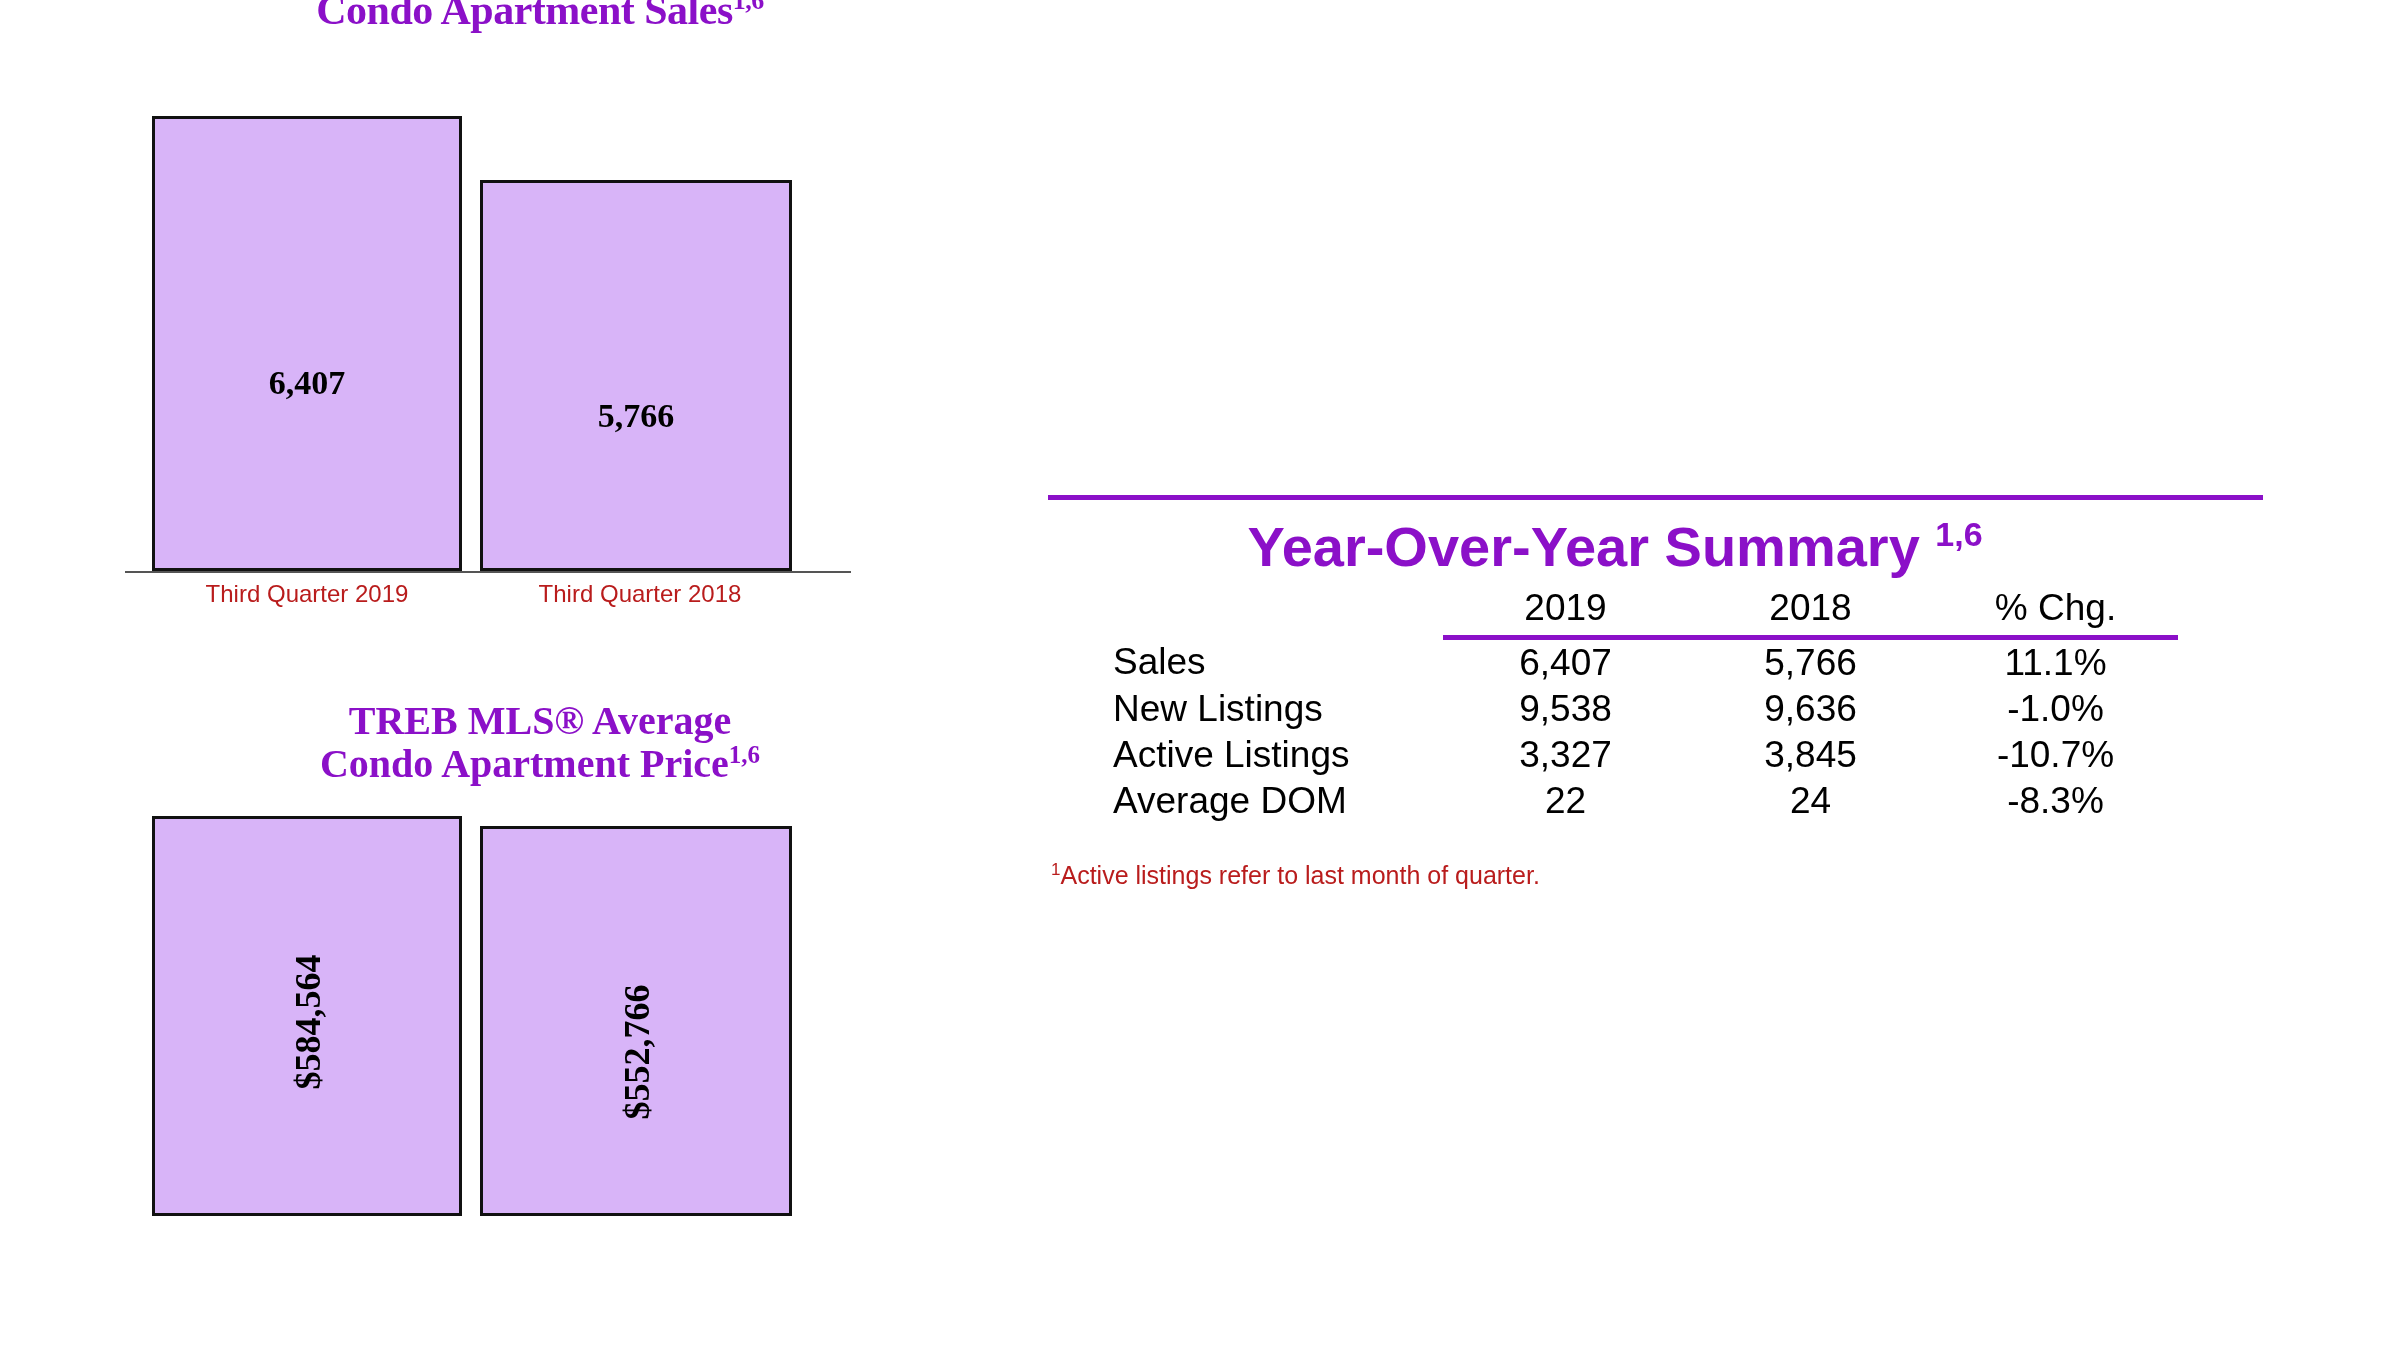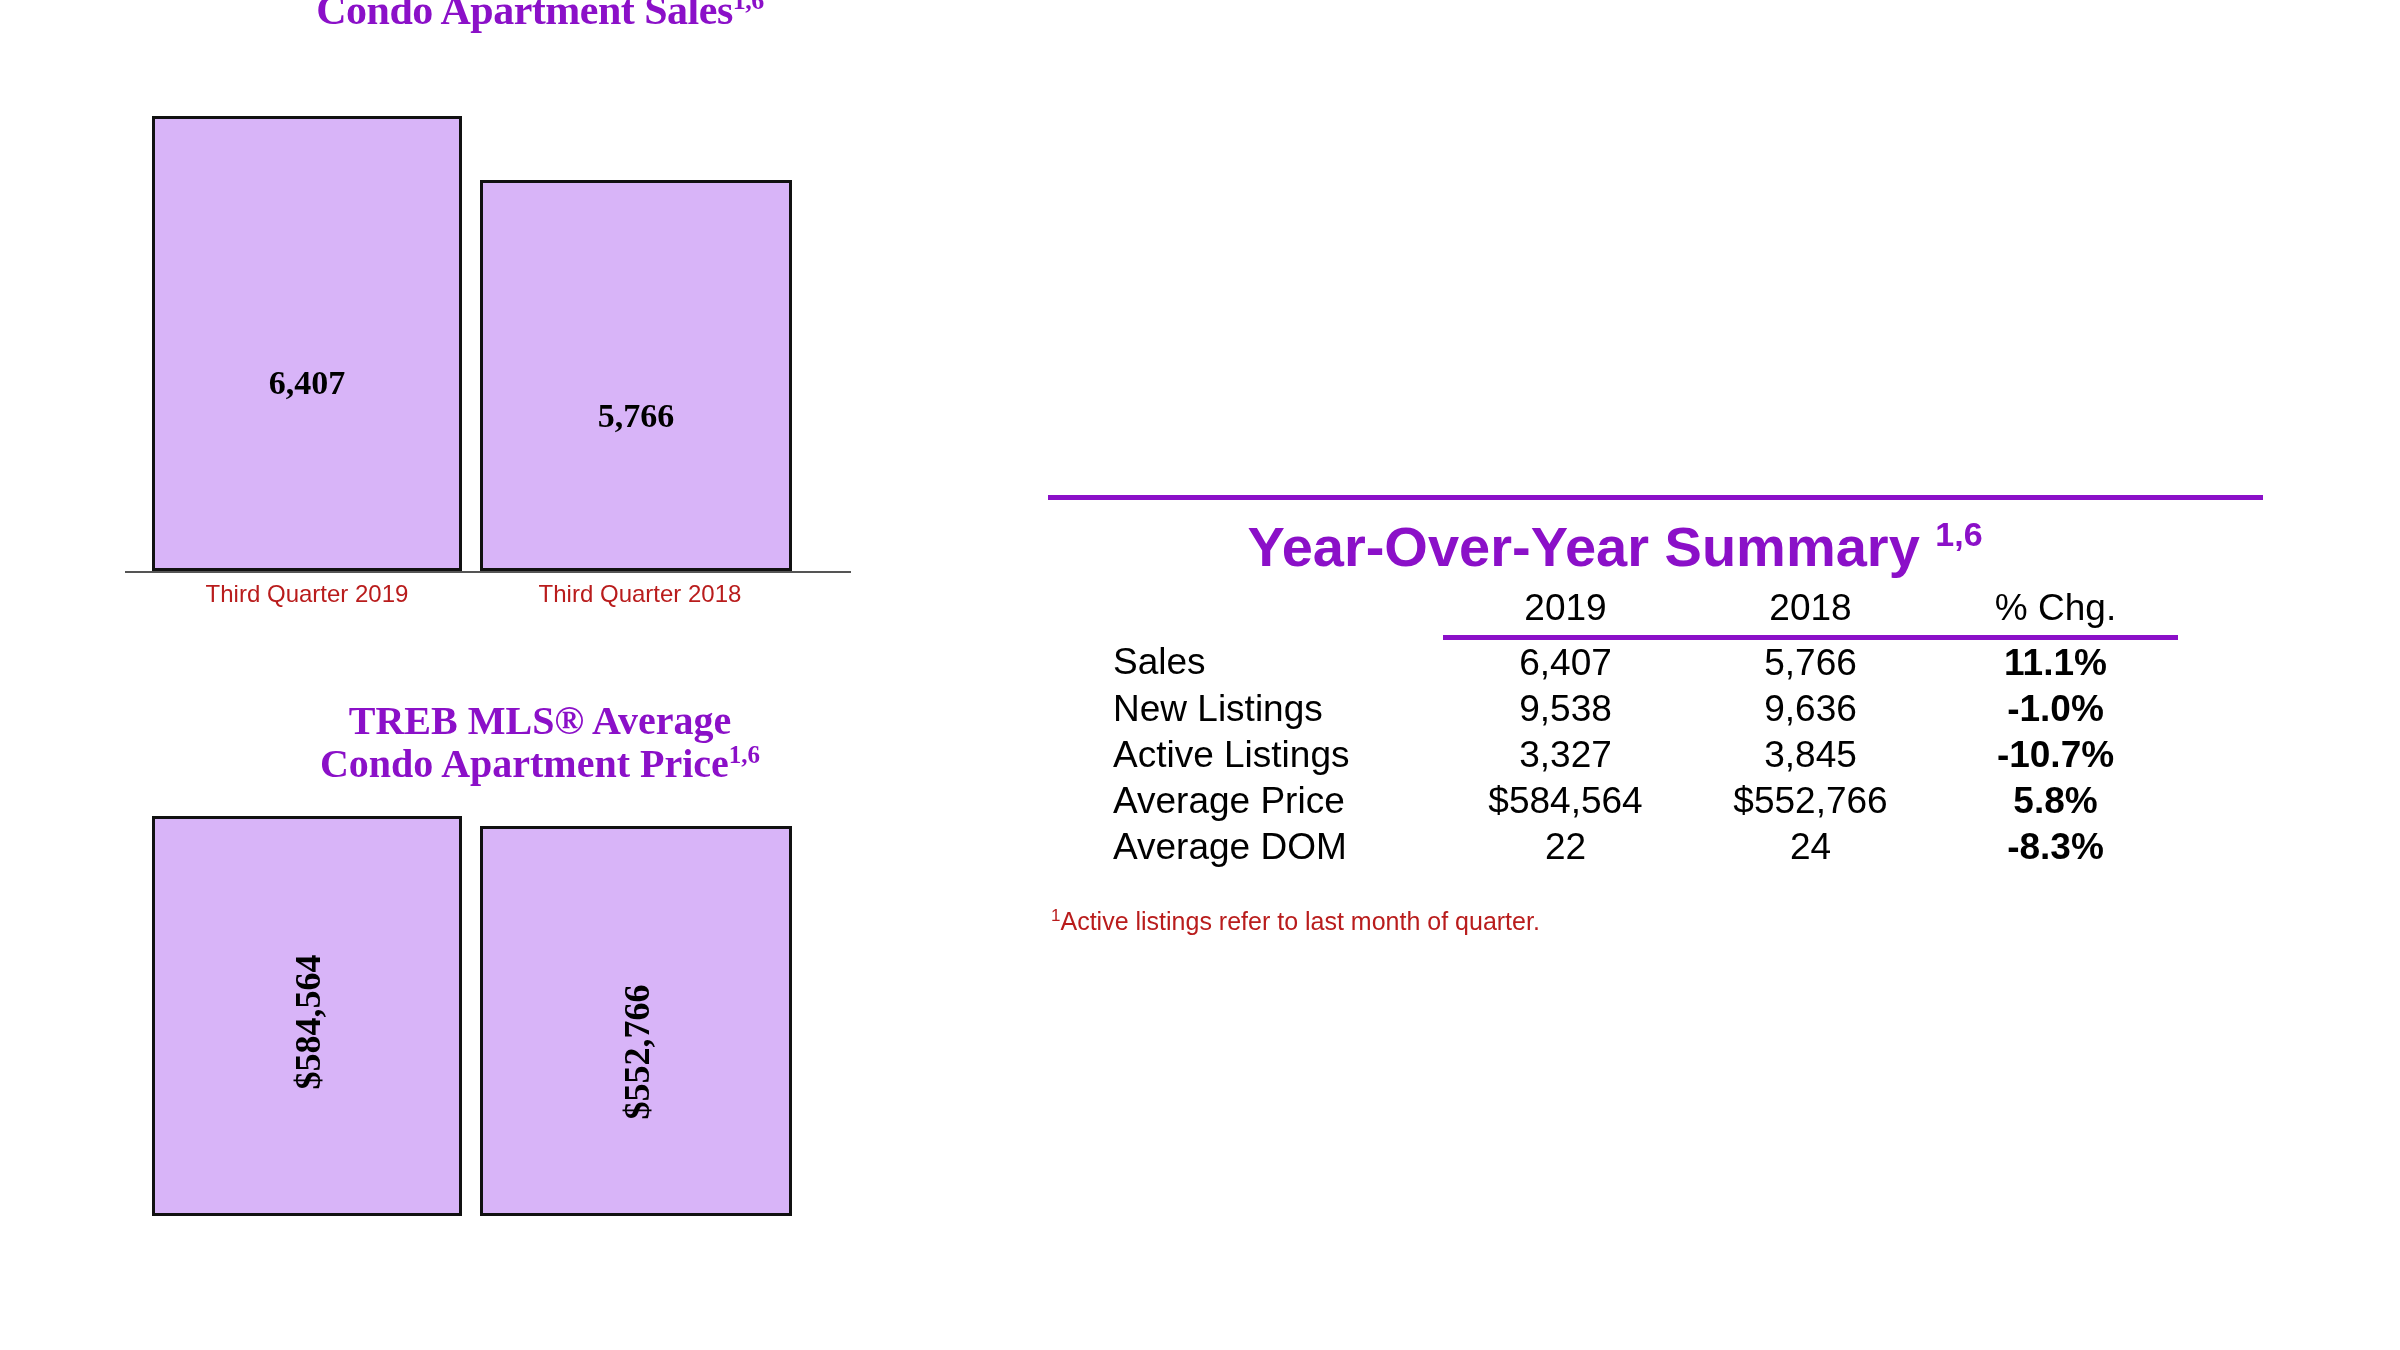--- a/index.html
+++ b/index.html
@@ -152,21 +152,21 @@
     width: 330px;
     padding-left: 8px;
   }
   table.yoy td.num {
     text-align: center;
     width: 245px;
   }
   table.yoy td.chg {
     text-align: center;
     width: 245px;
-    font-weight: bold;
+    font-weight: normal;
     margin-top: 6px;
   }
   table.yoy th.colhead { width: 245px; }
   .header-row th { border-bottom: 5px solid #8B10C8; }
   .header-row th.rowhead-blank { border-bottom: none; }
 
   #footnote {
     font-family: "Liberation Sans", sans-serif;
     font-size: 25px;
     color: #b91c1c;
@@ -246,26 +246,20 @@
         <td class="num">9,636</td>
         <td class="chg">-1.0%</td>
       </tr>
       <tr>
         <td class="rowlabel">Active Listings</td>
         <td class="num">3,327</td>
         <td class="num">3,845</td>
         <td class="chg">-10.7%</td>
       </tr>
       <tr>
-        <td class="rowlabel">Average Price</td>
-        <td class="num">$584,564</td>
-        <td class="num">$552,766</td>
-        <td class="chg">5.8%</td>
-      </tr>
-      <tr>
         <td class="rowlabel">Average DOM</td>
         <td class="num">22</td>
         <td class="num">24</td>
         <td class="chg">-8.3%</td>
       </tr>
     </tbody>
   </table>
 
   <div id="footnote">
     <span class="fn-sup">1</span><span>Active listings refer to last month of quarter.</span>

